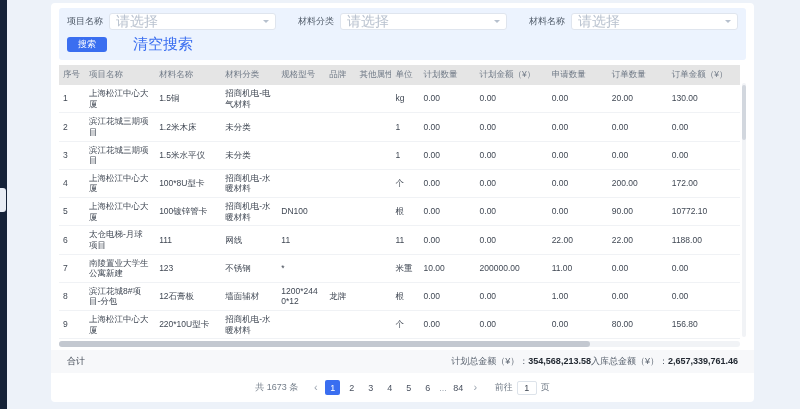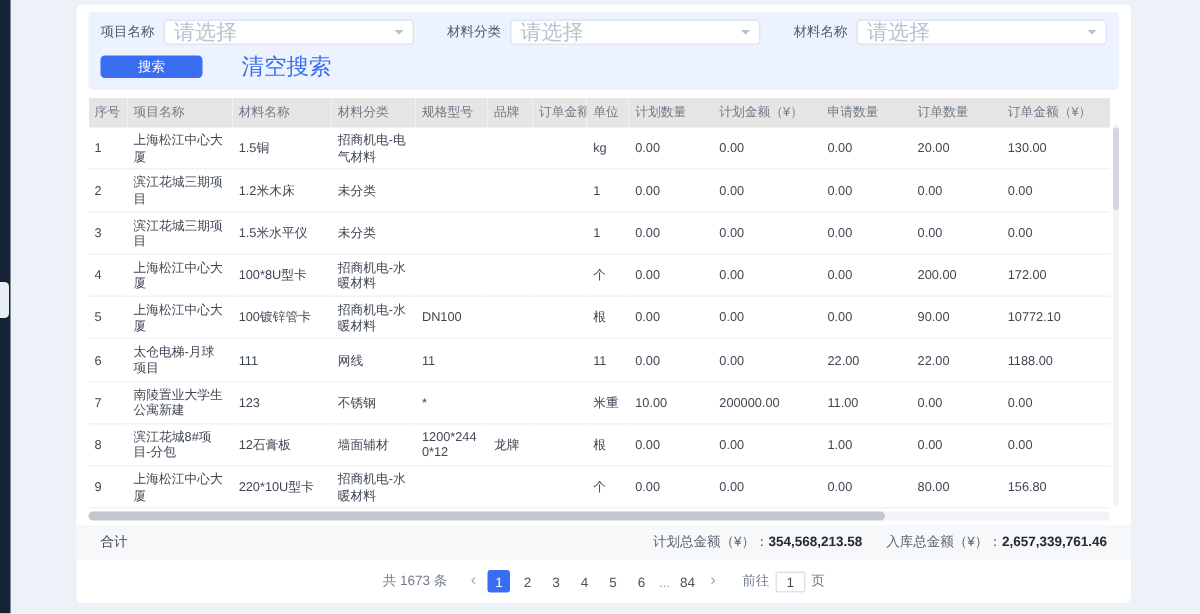--- a/index.html
+++ b/index.html
@@ -23,36 +23,36 @@
   .card{margin:3px 46px 0 44px;background:#fff;border-radius:4px;padding:5px 8px 2px;}
   
   .filter-panel{background:#ecf3fe;border-radius:3px;padding:5px 8px 6px;}
   .filter-fields{display:flex;gap:22px;align-items:center;}
   .filter-field{display:flex;align-items:center;gap:6px;flex:1;}
   .f-label{font-size:9px;color:#4f5a68;white-space:nowrap;}
   .f-select{flex:1;height:17px;background:#fff;border:1px solid #dfe5ee;border-radius:3px;display:flex;align-items:center;justify-content:space-between;padding:0 6px;cursor:pointer;}
   .f-placeholder{font-size:14px;color:#b9c2cf;}
   .chevron{width:0;height:0;border-left:3px solid transparent;border-right:3px solid transparent;border-top:3.5px solid #b6c0cd;}
   .filter-actions{display:flex;align-items:center;margin-top:5px;}
-  .search-btn{width:68px;height:15px;background:#3a6ef0;color:#fff;border:none;border-radius:3px;font-size:9px;line-height:1;cursor:pointer;font-family:inherit;}
+  .search-btn{width:40px;height:15px;background:#3a6ef0;color:#fff;border:none;border-radius:3px;font-size:9px;line-height:1;cursor:pointer;font-family:inherit;}
   .clear-link{margin-left:26px;color:#3a6ef0;font-size:15px;cursor:pointer;text-decoration:none;}
   
   .table-wrap{position:relative;margin-top:5px;padding-right:6px;}
   .data-table{width:100%;border-collapse:collapse;table-layout:fixed;}
   .data-table th{background:#e5e5e5;color:#707a87;font-weight:400;font-size:8.5px;text-align:left;padding:4px 4px;white-space:nowrap;overflow:hidden;}
   .data-table td{font-size:8.5px;color:#404854;padding:3px 4px;line-height:1.25;border-bottom:1px solid #f0f2f5;vertical-align:middle;word-break:break-all;}
   .vscroll{position:absolute;right:0;top:18px;bottom:2px;width:4px;background:#f1f3f6;border-radius:2px;}
   .vthumb{position:absolute;top:2px;left:0;width:4px;height:55px;background:#d2d7de;border-radius:2px;}
   
   .hscroll{height:6px;background:#f1f3f6;border-radius:3px;margin:2px 6px 3px 0;position:relative;}
   .hthumb{position:absolute;left:0;top:0;height:6px;width:78%;background:#c3c8d0;border-radius:3px;cursor:grab;}
   
   .summary{display:flex;align-items:center;background:#f7f8fa;margin:0 -8px;padding:5px 16px;font-size:9px;}
   .sum-label{color:#404854;}
-  .sum-items{margin-left:auto;display:flex;gap:16px;justify-content:space-between;}
+  .sum-items{margin-left:auto;display:flex;justify-content:space-between;}
   .sum-item{white-space:nowrap;}
   .sum-l{color:#5b6470;}
   .sum-v{color:#232a33;font-weight:700;}
   
   .pagination{display:flex;justify-content:center;align-items:center;padding:7px 0 5px;font-size:9px;}
   .pg-total{color:#737d89;margin-right:10px;}
   .pg-btn{width:15px;height:15px;border:none;background:transparent;color:#9aa3ae;font-size:11px;line-height:1;cursor:pointer;font-family:inherit;}
   .pg-pages{display:flex;align-items:center;}
   .pg-num{min-width:15px;height:15px;border:none;border-radius:2px;background:transparent;color:#4a5260;font-size:9px;margin:0 2px;cursor:pointer;font-family:inherit;}
   .pg-num.active{background:#3a6ef0;color:#fff;}
@@ -121,21 +121,21 @@
               <col style="width: 72px;">
             </colgroup>
           <thead>
             <tr>
                 <th>序号</th>
                 <th>项目名称</th>
                 <th>材料名称</th>
                 <th>材料分类</th>
                 <th>规格型号</th>
                 <th>品牌</th>
-                <th>订单金额</th>
+                <th>其他属性</th>
                 <th>单位</th>
                 <th>计划数量</th>
                 <th>计划金额（¥）</th>
                 <th>申请数量</th>
                 <th>订单数量</th>
                 <th>订单金额（¥）</th>
               </tr>
           </thead>
           <tbody>
               <tr>

